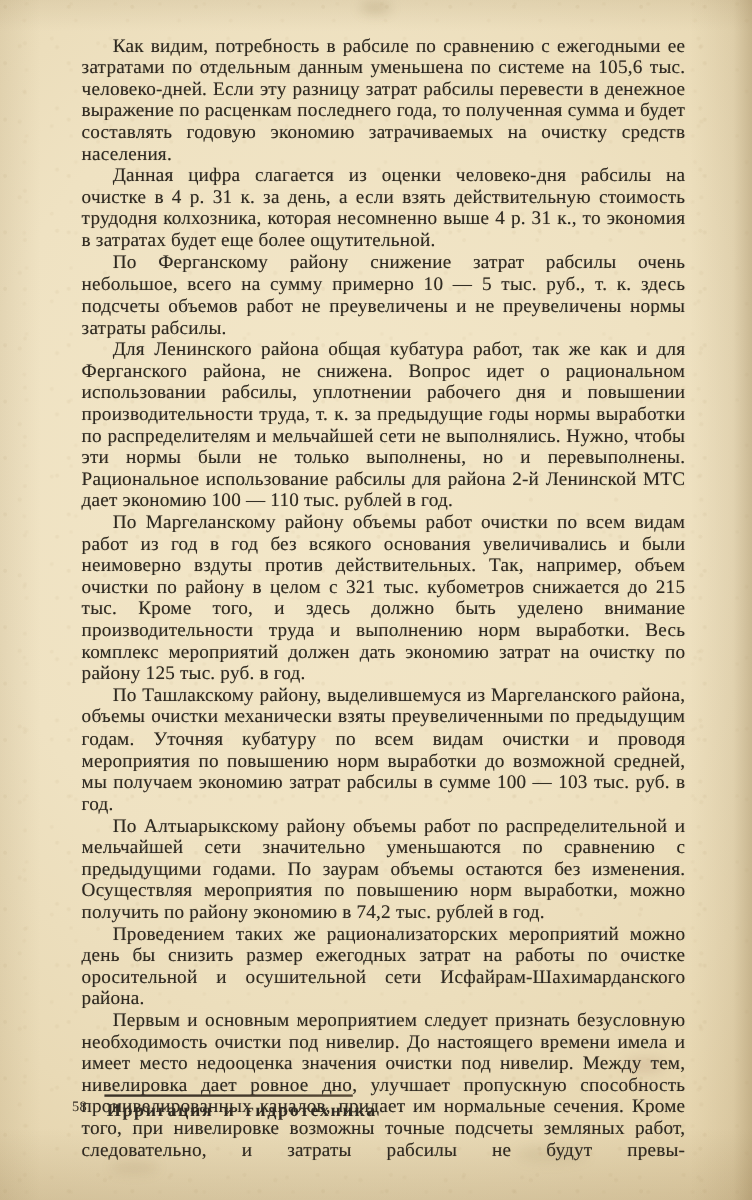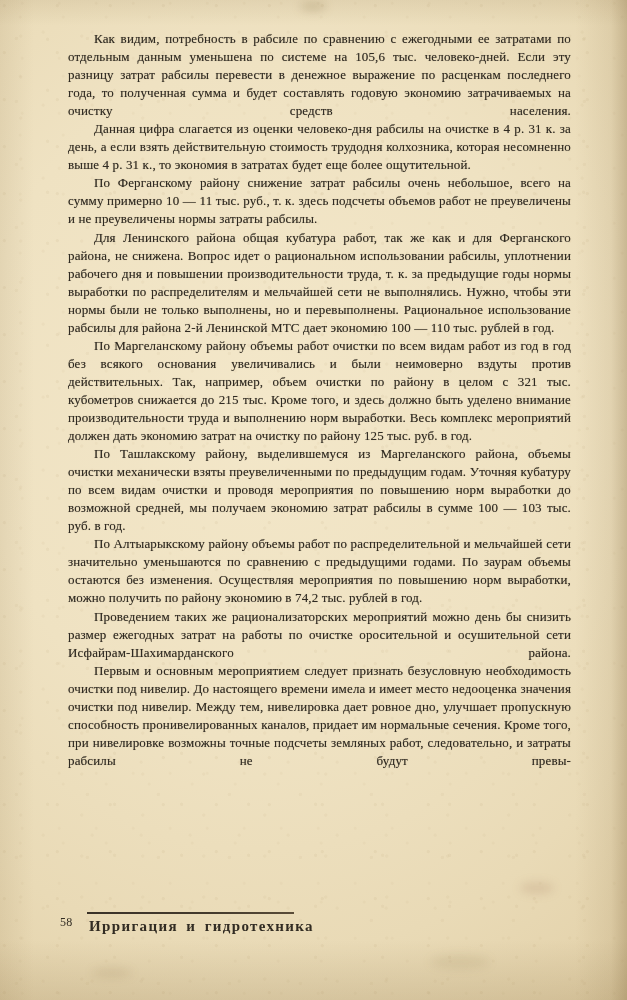--- a/index.html
+++ b/index.html
@@ -66,21 +66,21 @@
     position: absolute;
     left: 68px;
     top: 30px;
     width: 503px;
     z-index: 3;
   }
   p.para {
     margin: 0;
     text-align: justify;
     text-align-last: left;
-    font-size: 13px;
+    font-size: 16px;
     line-height: 18.05px;
     letter-spacing: .01em;
     color: #2f2a22;
     text-indent: 26px;
     text-shadow: 0 0 .7px rgba(60,48,30,.45);
   }
   p.para.last-justified { text-align-last: justify; }
 
   
   #footer {
@@ -127,21 +127,21 @@
   <div id="grain"></div>
 
   <div class="smudge" style="left:300px; top:2px; width:26px; height:9px; background:rgba(120,94,52,.22);"></div>
   <div class="smudge" style="left:520px; top:882px; width:34px; height:12px; background:rgba(140,92,70,.16);"></div>
   <div class="smudge" style="left:92px; top:968px; width:40px; height:10px; background:rgba(120,94,52,.12);"></div>
   <div class="smudge" style="left:430px; top:955px; width:60px; height:14px; background:rgba(120,94,52,.10);"></div>
 
   <div id="body-text">
     <p class="para last-justified">Как видим, потребность в рабсиле по сравнению с ежегодными ее затратами по отдельным данным уменьшена по системе на 105,6 тыс. человеко-дней. Если эту разницу затрат рабсилы перевести в денежное выражение по расценкам последнего года, то полученная сумма и будет составлять годовую экономию затрачиваемых на очистку средств населения.</p>
     <p class="para">Данная цифра слагается из оценки человеко-дня рабсилы на очистке в 4 р. 31 к. за день, а если взять действительную стоимость трудодня колхозника, которая несомненно выше 4 р. 31 к., то экономия в затратах будет еще более ощутительной.</p>
-    <p class="para">По Ферганскому району снижение затрат рабсилы очень небольшое, всего на сумму примерно 10 — 11 тыс. руб., т. к. здесь подсчеты объемов работ не преувеличены и не преувеличены нормы затраты рабсилы.</p>
+    <p class="para">По Ферганскому району снижение затрат рабсилы очень небольшое, всего на сумму примерно 10 — 5 тыс. руб., т. к. здесь подсчеты объемов работ не преувеличены и не преувеличены нормы затраты рабсилы.</p>
     <p class="para">Для Ленинского района общая кубатура работ, так же как и для Ферганского района, не снижена. Вопрос идет о рациональном использовании рабсилы, уплотнении рабочего дня и повышении производительности труда, т. к. за предыдущие годы нормы выработки по распределителям и мельчайшей сети не выполнялись. Нужно, чтобы эти нормы были не только выполнены, но и перевыполнены. Рациональное использование рабсилы для района 2-й Ленинской МТС дает экономию 100 — 110 тыс. рублей в год.</p>
     <p class="para">По Маргеланскому району объемы работ очистки по всем видам работ из год в год без всякого основания увеличивались и были неимоверно вздуты против действительных. Так, например, объем очистки по району в целом с 321 тыс. кубометров снижается до 215 тыс. Кроме того, и здесь должно быть уделено внимание производительности труда и выполнению норм выработки. Весь комплекс мероприятий должен дать экономию затрат на очистку по району 125 тыс. руб. в год.</p>
     <p class="para">По Ташлакскому району, выделившемуся из Маргеланского района, объемы очистки механически взяты преувеличенными по предыдущим годам. Уточняя кубатуру по всем видам очистки и проводя мероприятия по повышению норм выработки до возможной средней, мы получаем экономию затрат рабсилы в сумме 100 — 103 тыс. руб. в год.</p>
     <p class="para">По Алтыарыкскому району объемы работ по распределительной и мельчайшей сети значительно уменьшаются по сравнению с предыдущими годами. По заурам объемы остаются без изменения. Осуществляя мероприятия по повышению норм выработки, можно получить по району экономию в 74,2 тыс. рублей в год.</p>
     <p class="para last-justified">Проведением таких же рационализаторских мероприятий можно день бы снизить размер ежегодных затрат на работы по очистке оросительной и осушительной сети Исфайрам-Шахимарданского района.</p>
     <p class="para last-justified">Первым и основным мероприятием следует признать безусловную необходимость очистки под нивелир. До настоящего времени имела и имеет место недооценка значения очистки под нивелир. Между тем, нивелировка дает ровное дно, улучшает пропускную способность пронивелированных каналов, придает им нормальные сечения. Кроме того, при нивелировке возможны точные подсчеты земляных работ, следовательно, и затраты рабсилы не будут превы-</p>
   </div>
 
   <div id="footer">
     <div id="folio">58</div>

